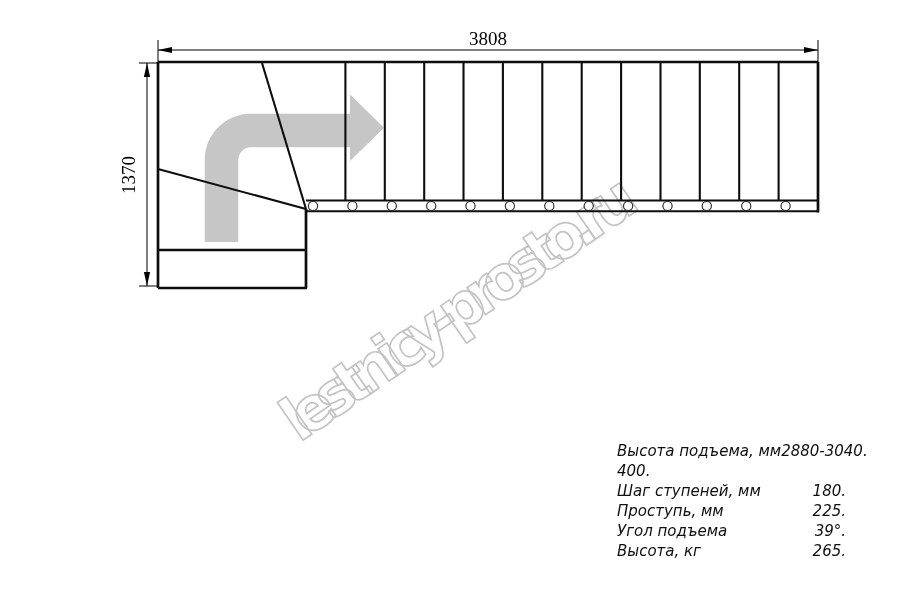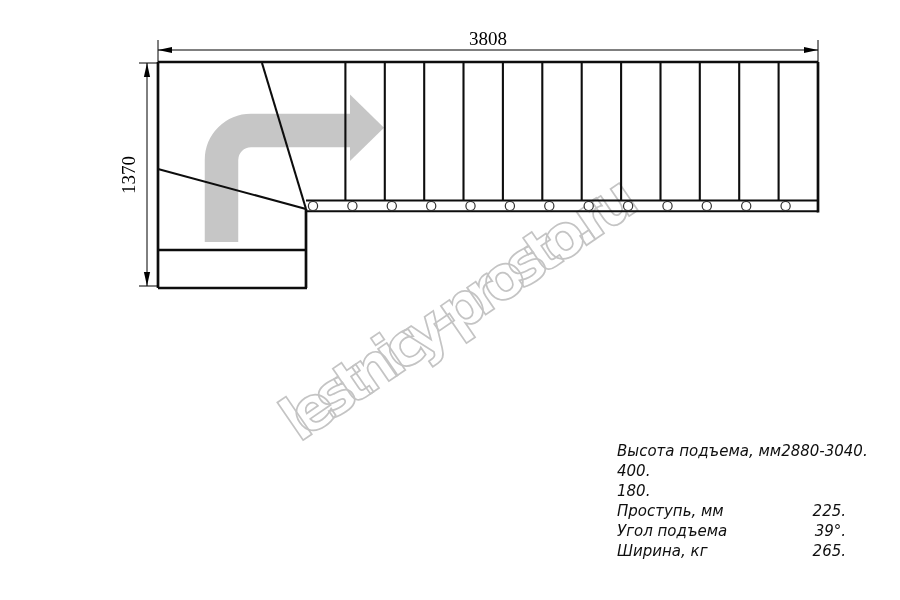--- a/index.html
+++ b/index.html
@@ -104,28 +104,29 @@
 
   <div class="specs">
     <div class="spec-row">
       <span class="spec-label">Высота подъема, мм</span>
       <span class="spec-value">2880-3040.</span>
     </div>
     <div class="spec-row">
       <span class="spec-value">400.</span>
     </div>
     <div class="spec-row">
+      <span class="spec-label">Шаг ступеней, мм</span>
       <span class="spec-value">180.</span>
     </div>
     <div class="spec-row">
       <span class="spec-label">Проступь, мм</span>
       <span class="spec-value">225.</span>
     </div>
     <div class="spec-row">
       <span class="spec-label">Угол подъема</span>
       <span class="spec-value">39°.</span>
     </div>
     <div class="spec-row">
-      <span class="spec-label">Ширина, кг</span>
+      <span class="spec-label">Высота, кг</span>
       <span class="spec-value">265.</span>
     </div>
   </div>
 </div>
 
 </body></html>

